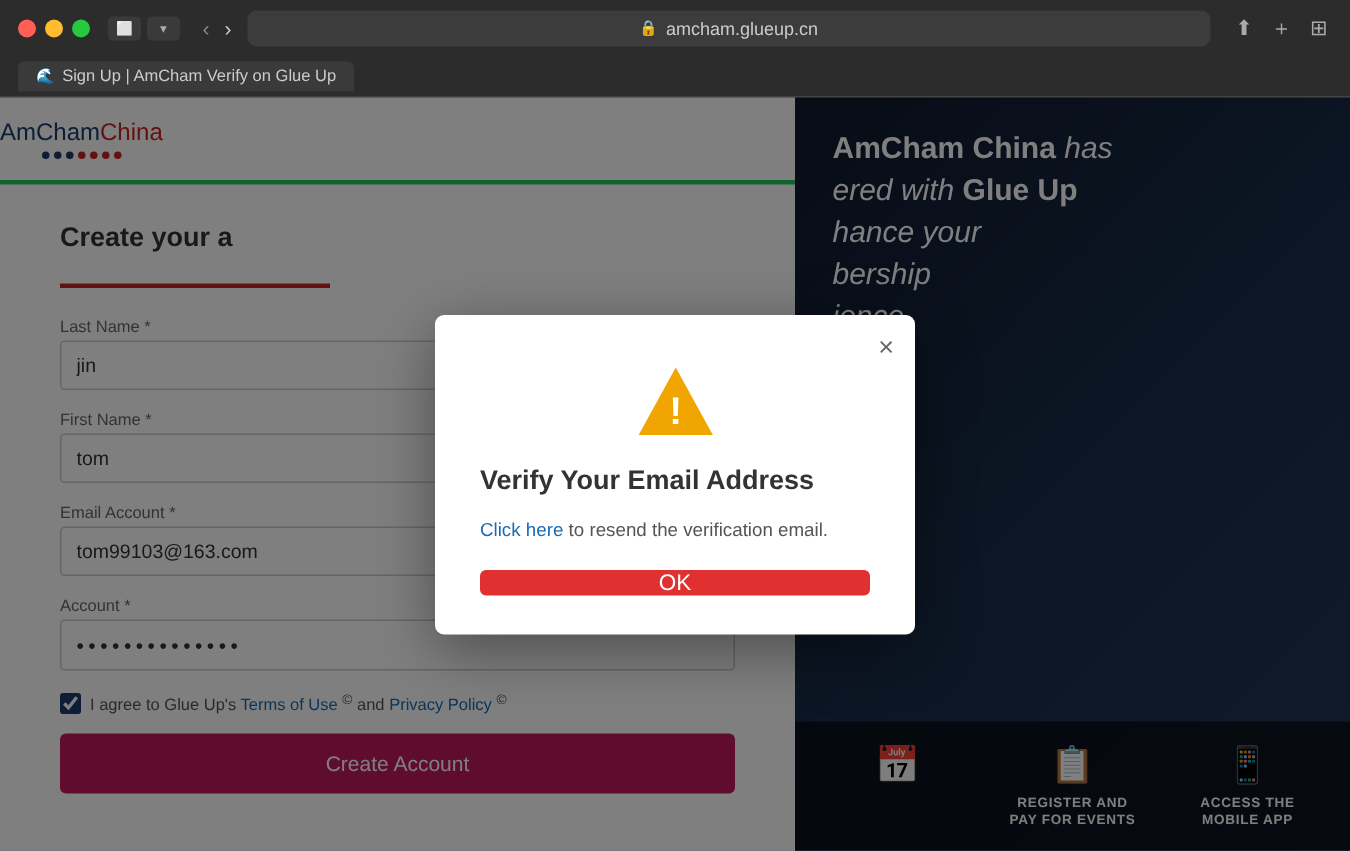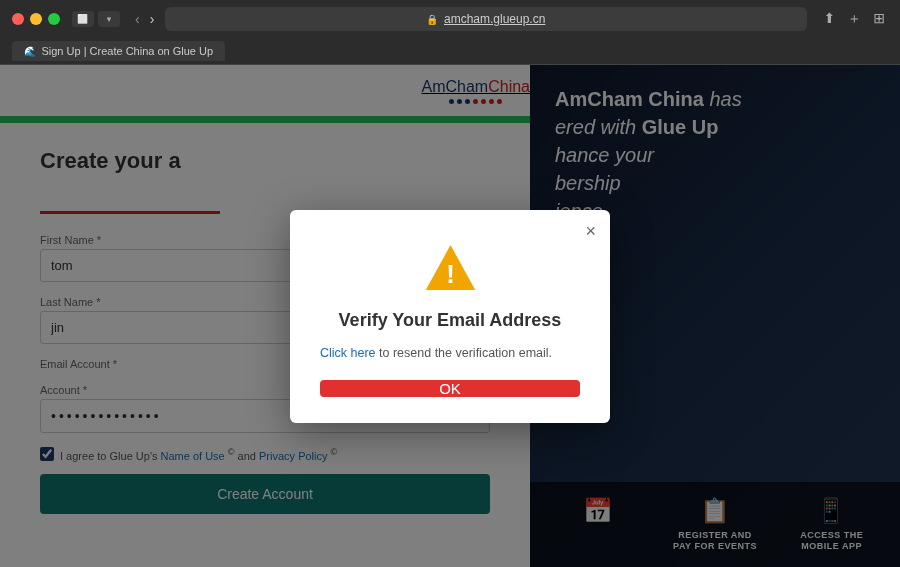--- a/index.html
+++ b/index.html
@@ -74,21 +74,20 @@
       display: flex;
       align-items: center;
       justify-content: center;
       gap: 5px;
       padding: 0 10px;
     }
     .lock-icon { color: #aaa; font-size: 10px; }
     .address-text {
       color: #ccc;
       font-size: 12px;
-      text-decoration: underline;
     }
     .toolbar-icons {
       display: flex;
       gap: 6px;
       margin-left: 6px;
     }
     .tb-icon {
       color: #aaa;
       font-size: 14px;
       padding: 0 3px;
@@ -128,23 +127,22 @@
       height: 100%;
       background: #fff;
       z-index: 2;
     }
 
     
     .site-nav {
       height: 58px;
       display: flex;
       align-items: center;
-      justify-content: flex-end;
-      border-bottom: 7px solid #22c55e;
-      text-decoration: underline;
+      justify-content: flex-start;
+      border-bottom: 3px solid #22c55e;
     }
     .logo-area {
       text-align: center;
     }
     .logo-am { color: #1a3a6b; }
     .logo-cham { color: #1a3a6b; }
     .logo-china { color: #cc2222; }
     .logo-dots {
       display: flex;
       justify-content: center;
@@ -153,23 +151,23 @@
     }
     .logo-dot {
       width: 5px; height: 5px;
       border-radius: 50%;
     }
 
     .form-container {
       padding: 25px 40px;
     }
     .form-title {
-      font-size: 22px;
+      font-size: 18px;
       color: #333;
-      margin-bottom: 37px;
+      margin-bottom: 20px;
     }
     .red-line {
       width: 180px;
       height: 3px;
       background: #cc2222;
       margin-bottom: 20px;
     }
     .form-group {
       margin-bottom: 14px;
     }
@@ -205,21 +203,21 @@
     .terms-text {
       font-size: 11px;
       color: #555;
     }
     .terms-link {
       color: #1a6bb5;
       text-decoration: none;
     }
     .create-btn {
       width: 100%;
-      background: #0f766e;
+      background: #be185d;
       color: #fff;
       border: none;
       border-radius: 4px;
       padding: 12px;
       font-size: 14px;
       cursor: pointer;
     }
 
     
     .right-side {
@@ -311,21 +309,20 @@
     .modal-icon-area {
       display: flex;
       justify-content: center;
       margin-bottom: 15px;
     }
     .warning-icon {
       width: 55px;
       height: 55px;
     }
     .modal-title {
-      text-align: center;
       font-size: 18px;
       font-weight: 600;
       color: #333;
       margin-bottom: 15px;
     }
     .modal-body {
       font-size: 12.5px;
       color: #555;
       line-height: 1.6;
       margin-bottom: 12px;
@@ -381,21 +378,21 @@
     </div>
     <div class="toolbar-icons">
       <span class="tb-icon">⬆</span>
       <span class="tb-icon">＋</span>
       <span class="tb-icon">⊞</span>
     </div>
   </div>
   <div class="browser-tab-bar">
     <div class="browser-tab">
       <span class="tab-favicon">🌊</span>
-      <span>Sign Up | Create China on Glue Up</span>
+      <span>Sign Up | AmCham Verify on Glue Up</span>
     </div>
   </div>
 </div>
 
 <div class="page-area">
 
   <div class="form-side">
     <div class="site-nav">
       <div class="logo-area">
         <div>
@@ -411,42 +408,43 @@
           <div class="logo-dot" style="background:#cc2222;"></div>
         </div>
       </div>
     </div>
 
     <div class="form-container">
       <h2 class="form-title">Create your a</h2>
       <div class="red-line"></div>
 
       <div class="form-group">
+        <label class="form-label">Last Name *</label>
+        <input class="form-input" type="text" value="jin" style="">
+      </div>
+
+      <div class="form-group">
         <label class="form-label">First Name *</label>
         <input class="form-input" type="text" value="tom" style="">
       </div>
 
       <div class="form-group">
-        <label class="form-label">Last Name *</label>
-        <input class="form-input" type="text" value="jin" style="">
-      </div>
-
-      <div class="form-group">
         <label class="form-label">Email Account *</label>
+        <input class="form-input" type="email" value="tom99103@163.com" style="">
       </div>
 
       <div class="form-group">
         <label class="form-label">Account *</label>
         <input class="form-input password-dots" type="password" value="password123456" style="">
       </div>
 
       <div class="terms-row">
         <input type="checkbox" class="terms-check" checked="" style="">
         <span class="terms-text">
-          I agree to Glue Up's <a class="terms-link">Name of Use</a> <sup>©</sup> and <a class="terms-link">Privacy Policy</a> <sup>©</sup>
+          I agree to Glue Up's <a class="terms-link">Terms of Use</a> <sup>©</sup> and <a class="terms-link">Privacy Policy</a> <sup>©</sup>
         </span>
       </div>
 
       <button class="create-btn">Create Account</button>
     </div>
   </div>
 
   <div class="right-side">
     <div class="right-overlay"></div>
     <div class="right-hero-text">

